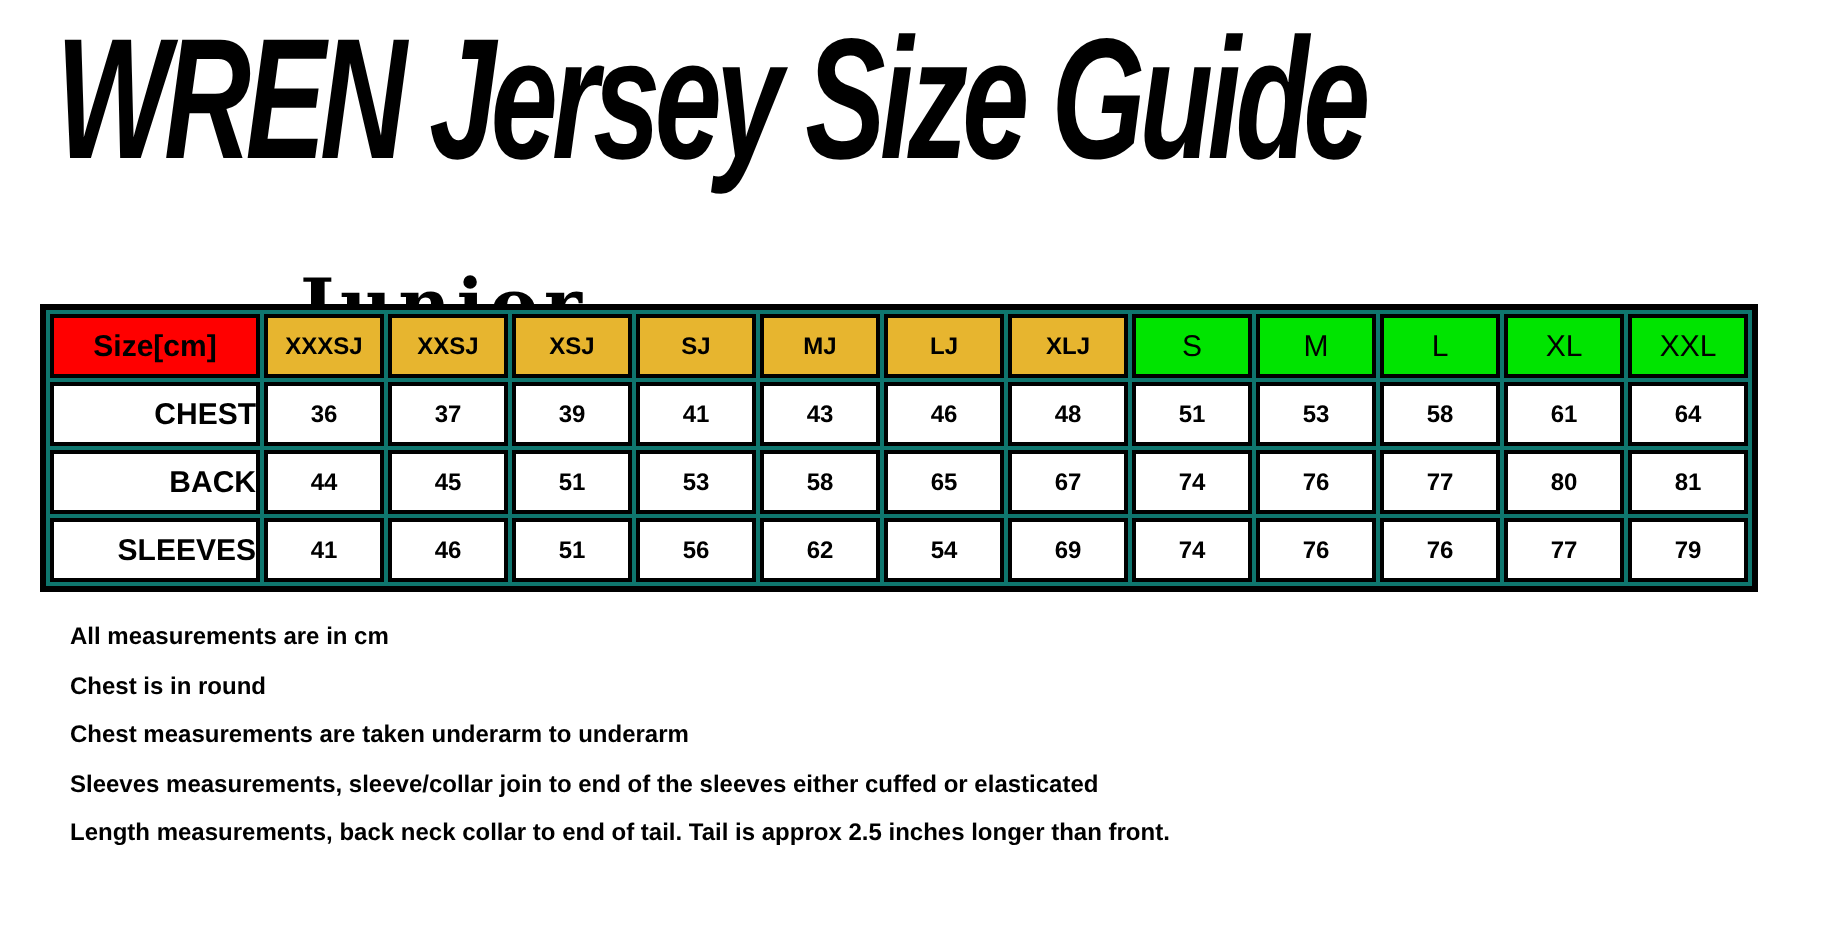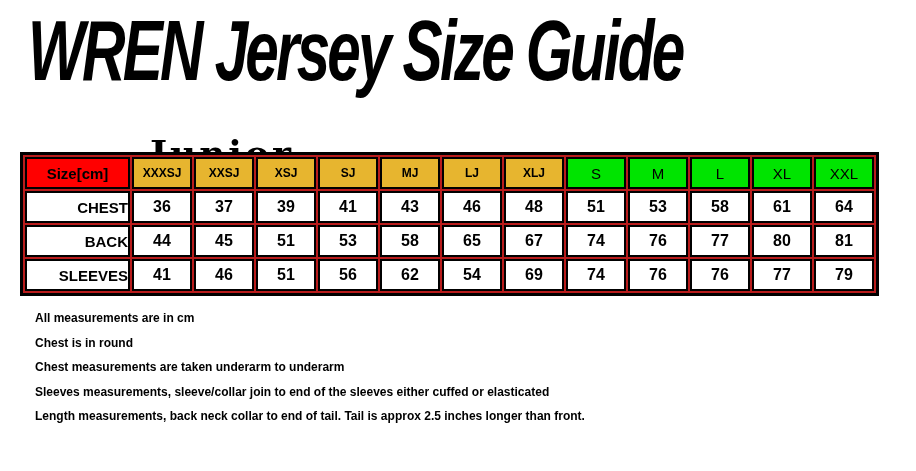--- a/index.html
+++ b/index.html
@@ -48,32 +48,32 @@
 
   
   .size-table {
     position: absolute;
     left: 20px;
     top: 152px;
     border-collapse: separate;
     border-spacing: 2px;
     border: 3px solid var(--border, #000);
     table-layout: fixed;
-    background: #b91c1c;
+    background: #0f766e;
   }
   .size-table td {
     box-sizing: border-box;
     border: 2px solid var(--border, #000);
     background: #ffffff;
     height: 32px;
     padding: 0;
     text-align: center;
     vertical-align: middle;
     font-weight: 700;
-    font-size: 16px;
+    font-size: 12px;
     overflow: hidden;
   }
   .col-label { width: 105px; }
   .col-size  { width: 60px; }
 
   .size-table td.hd-size {
     background: var(--size-header-bg, #ff0000);
     font-size: 15px;
   }
   .size-table td.hd-jr {

